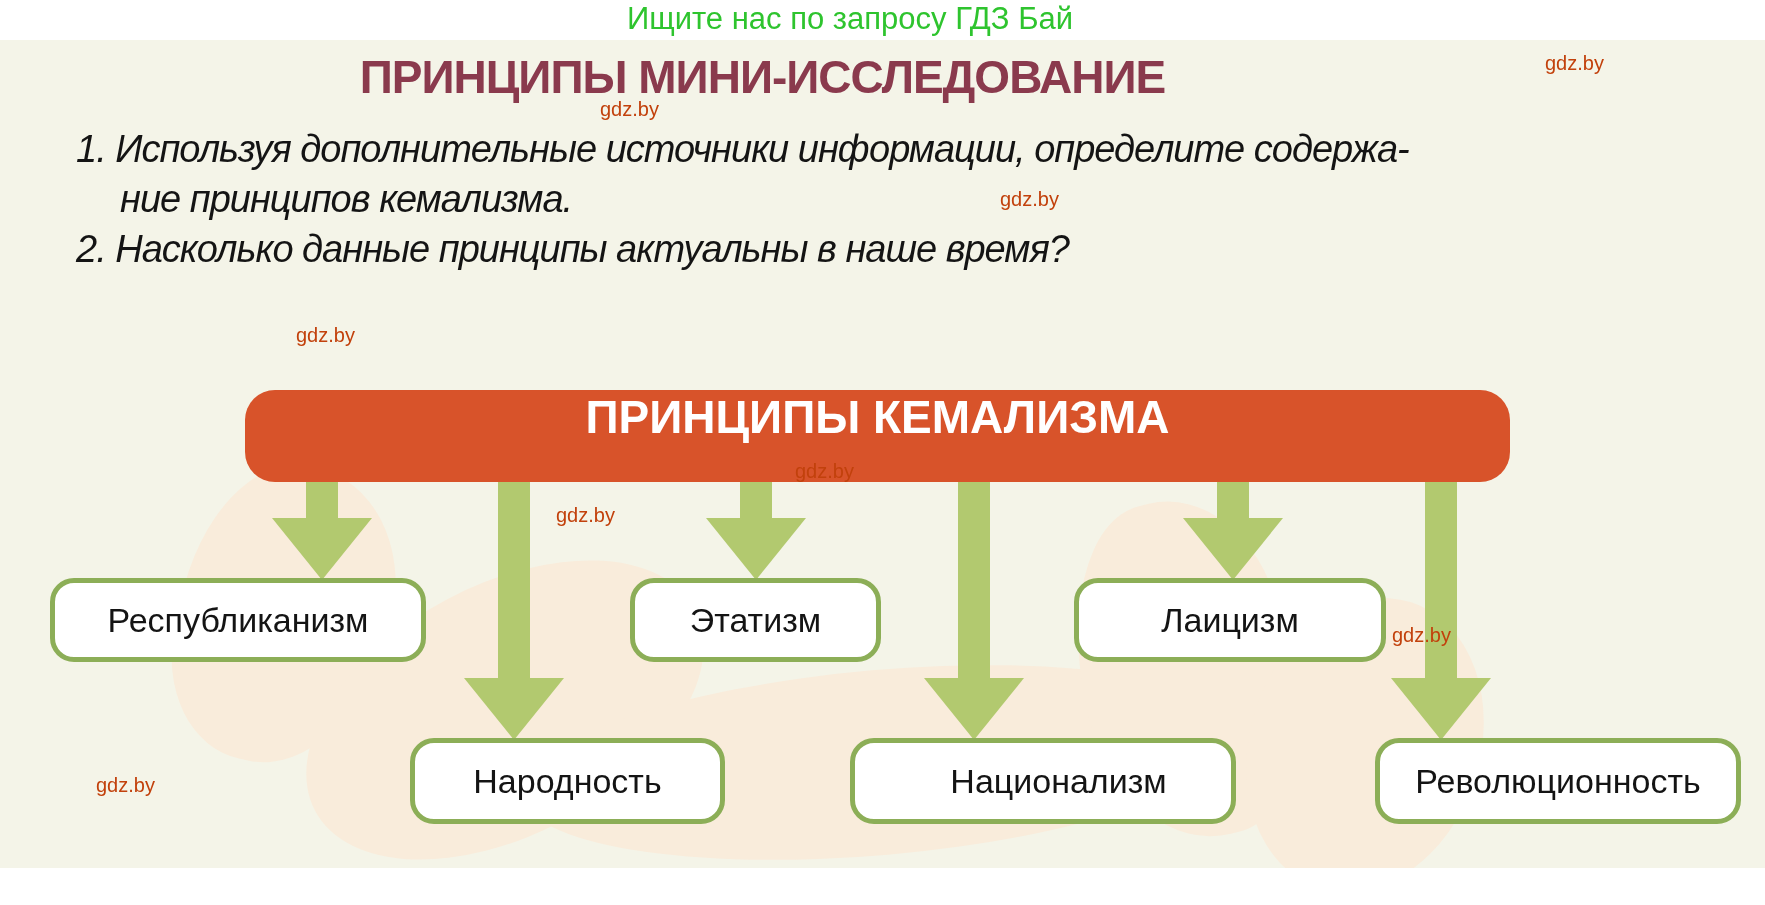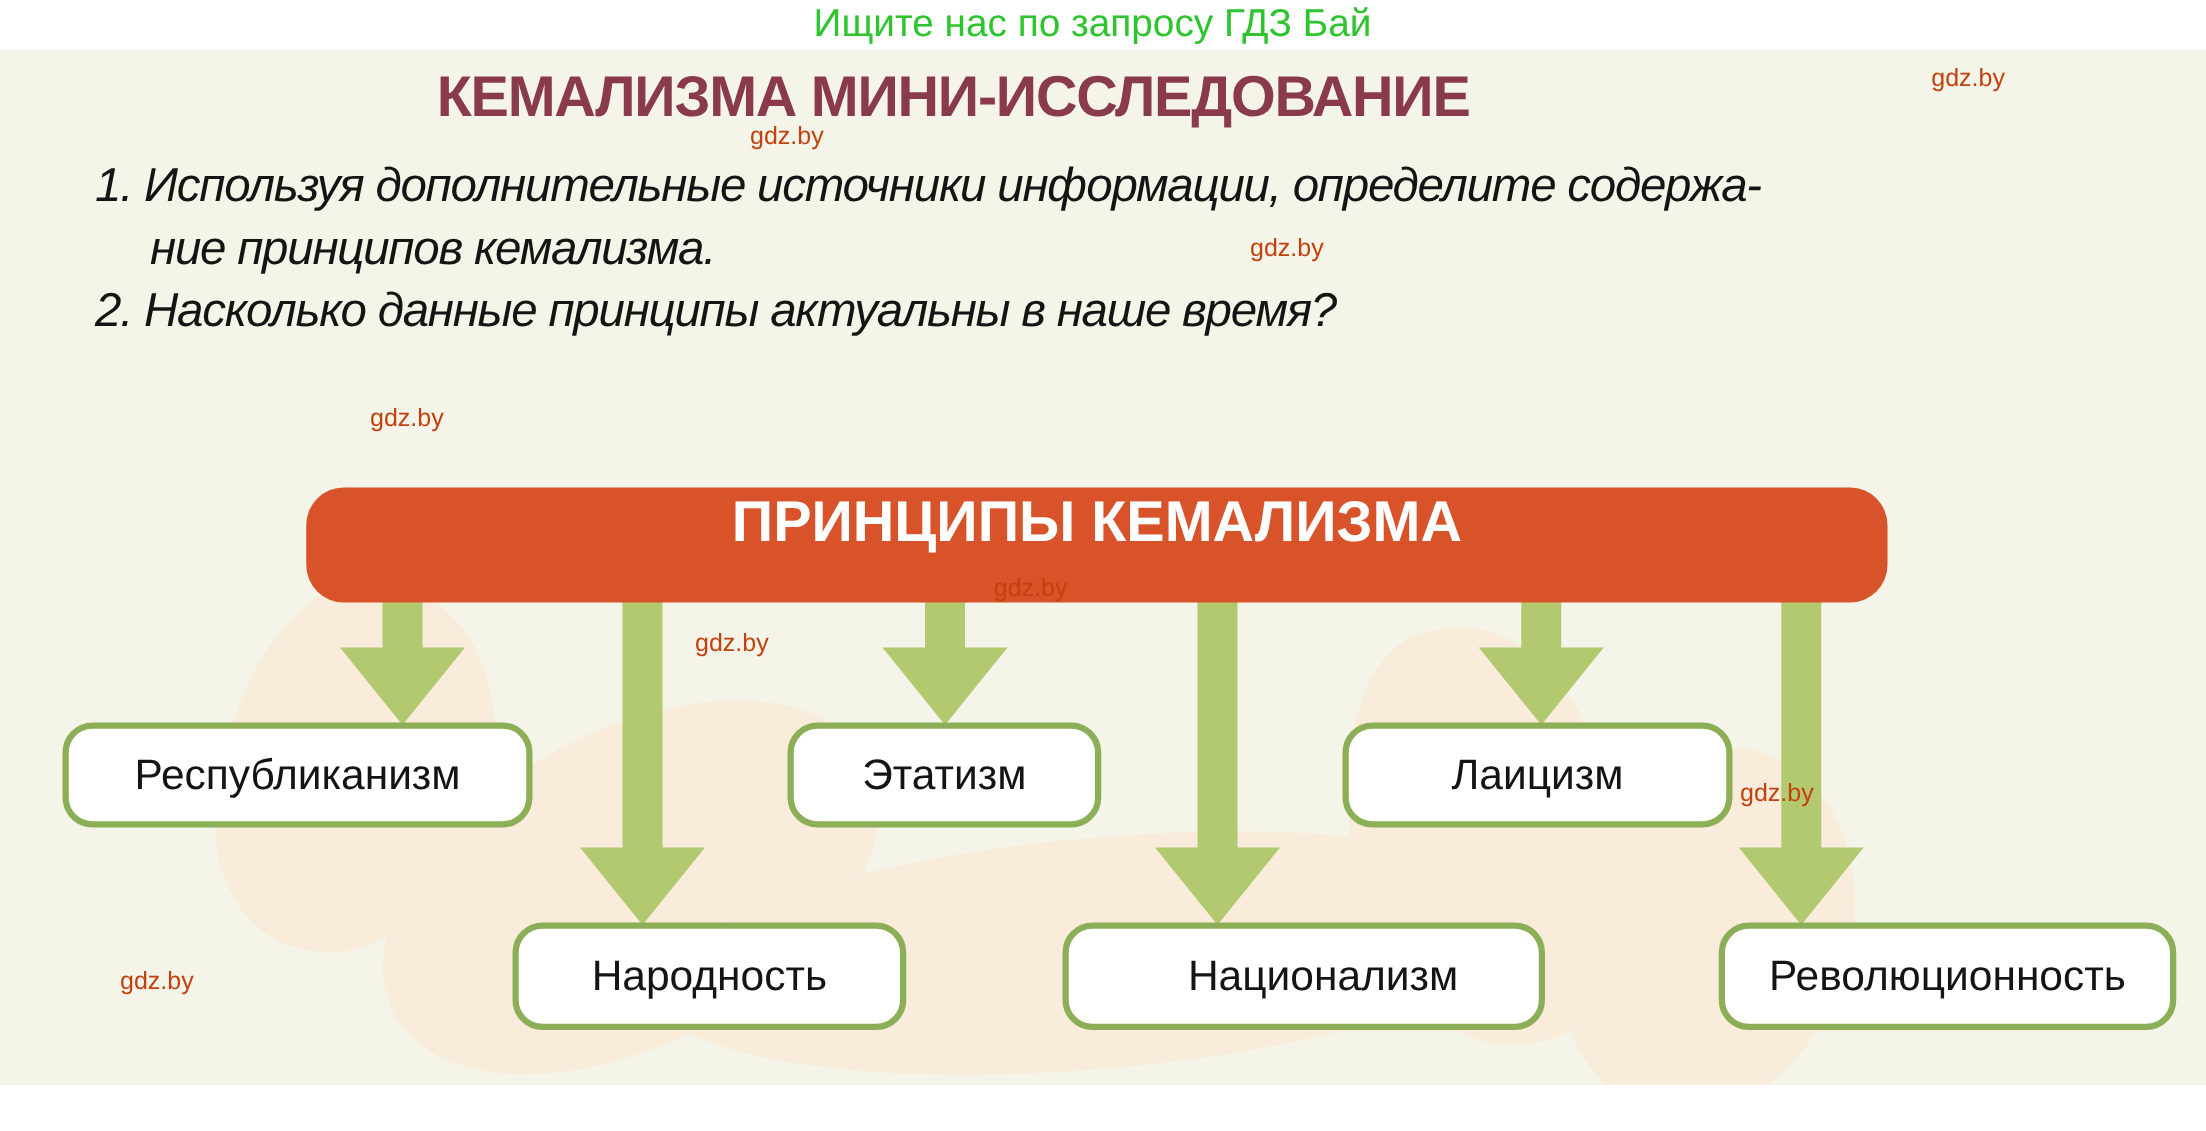--- a/index.html
+++ b/index.html
@@ -1,21 +1,21 @@
 <!DOCTYPE html>
 <html><head>
 <meta charset="utf-8">
 <style>
   html,body{margin:0;padding:0;background:#ffffff;}
   .canvas{position:relative;width:1765px;height:905px;background:#ffffff;overflow:hidden;
           font-family:"Liberation Sans", sans-serif;}
   
   .topbar{position:absolute;left:0;top:0;width:1765px;height:40px;background:#ffffff;}
   .topbar-text{position:absolute;left:0;top:1px;width:1700px;text-align:center;
-               font-size:31px;color:#2ec42e;padding-left:24px;}
+               font-size:31px;color:#2ec42e;}
   
   .main{position:absolute;left:0;top:40px;width:1765px;height:828px;background:#f4f4e8;overflow:hidden;}
   
   .blob{position:absolute;background:#f9ecdb;z-index:0;}
   .blob1{left:180px;top:425px;width:210px;height:300px;border-radius:48% 52% 55% 45%/55% 45% 60% 40%;transform:rotate(12deg);}
   .blob2{left:290px;top:545px;width:430px;height:250px;border-radius:50%;transform:rotate(-28deg);}
   .blob3{left:520px;top:630px;width:720px;height:185px;border-radius:50%;transform:rotate(-5deg);}
   .blob4{left:1080px;top:460px;width:210px;height:340px;border-radius:50% 50% 45% 55%/60% 40% 55% 45%;transform:rotate(-14deg);}
   .blob5{left:1250px;top:555px;width:230px;height:300px;border-radius:50%;transform:rotate(18deg);}
 
@@ -71,21 +71,21 @@
   </div>
 
   <div class="main">
 
     <div class="blob blob1"></div>
     <div class="blob blob2"></div>
     <div class="blob blob3"></div>
     <div class="blob blob4"></div>
     <div class="blob blob5"></div>
 
-    <div class="page-title">КЕМАЛИЗМА МИНИ-ИССЛЕДОВАНИЕ</div>
+    <div class="page-title">ПРИНЦИПЫ МИНИ-ИССЛЕДОВАНИЕ</div>
 
     <div class="task-line t1a">1. Используя дополнительные источники информации, определите содержа-</div>
     <div class="task-line t1b">ние принципов кемализма.</div>
     <div class="task-line t2a">2. Насколько данные принципы актуальны в наше время?</div>
 
     <span class="watermark w1">gdz.by</span>
     <span class="watermark w2">gdz.by</span>
     <span class="watermark w3">gdz.by</span>
     <span class="watermark w4">gdz.by</span>
     <span class="watermark w5">gdz.by</span>

